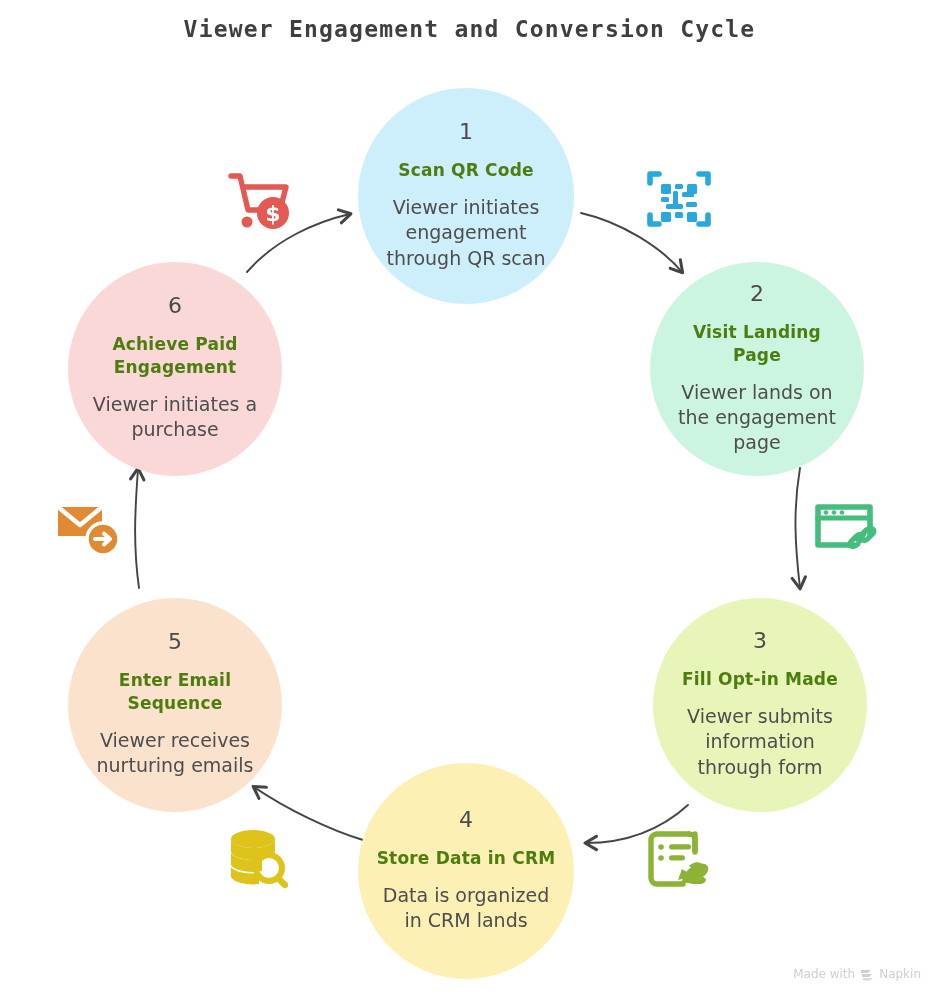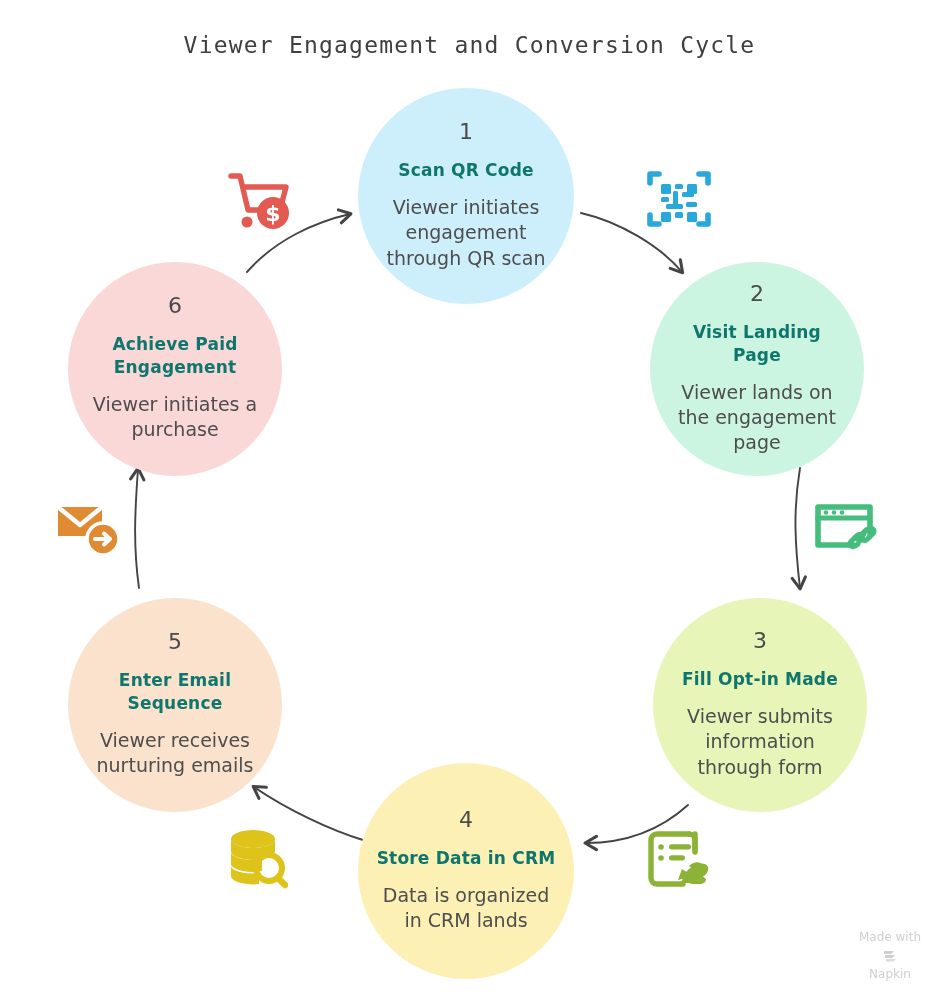--- a/index.html
+++ b/index.html
@@ -11,27 +11,27 @@
     overflow: hidden;
   }
   #canvas {
     position: relative;
     width: 939px;
     height: 998px;
     background: #ffffff;
   }
   #title {
     position: absolute;
-    top: 32px;
+    top: 16px;
     left: 0;
     width: 939px;
     text-align: center;
     font-family: "DejaVu Sans Mono", monospace;
     font-size: 23px;
-    font-weight: normal;
+    font-weight: bold;
     letter-spacing: 1.2px;
     color: #3f3f3f;
     white-space: nowrap;
   }
   .node {
     position: absolute;
     border-radius: 50%;
     display: flex;
     flex-direction: column;
     align-items: center;
@@ -43,21 +43,21 @@
     font-family: "DejaVu Sans", sans-serif;
     font-size: 22px;
     color: #4a4a4a;
     line-height: 1;
     margin-bottom: 16px;
   }
   .node-title {
     font-family: "DejaVu Sans", sans-serif;
     font-weight: bold;
     font-size: 17px;
-    color: #0f766e;
+    color: #4d7c0f;
     line-height: 1.35;
     margin-bottom: 13px;
     letter-spacing: 0.2px;
   }
   .node-desc {
     font-family: "DejaVu Sans", sans-serif;
     font-size: 19px;
     color: #4d4d4d;
     line-height: 1.33;
   }
@@ -89,21 +89,20 @@
   #footer {
     position: absolute;
     right: 18px;
     bottom: 17px;
     display: flex;
     align-items: center;
     gap: 5px;
     font-family: "DejaVu Sans", sans-serif;
     font-size: 12px;
     color: #cfcfcf;
-    flex-direction: column;
   }
   #footer .nap-logo { display: block; }
 </style>
 </head>
 <body>
 
 <div id="canvas">
 
   <div id="title">Viewer Engagement and Conversion Cycle</div>
 

